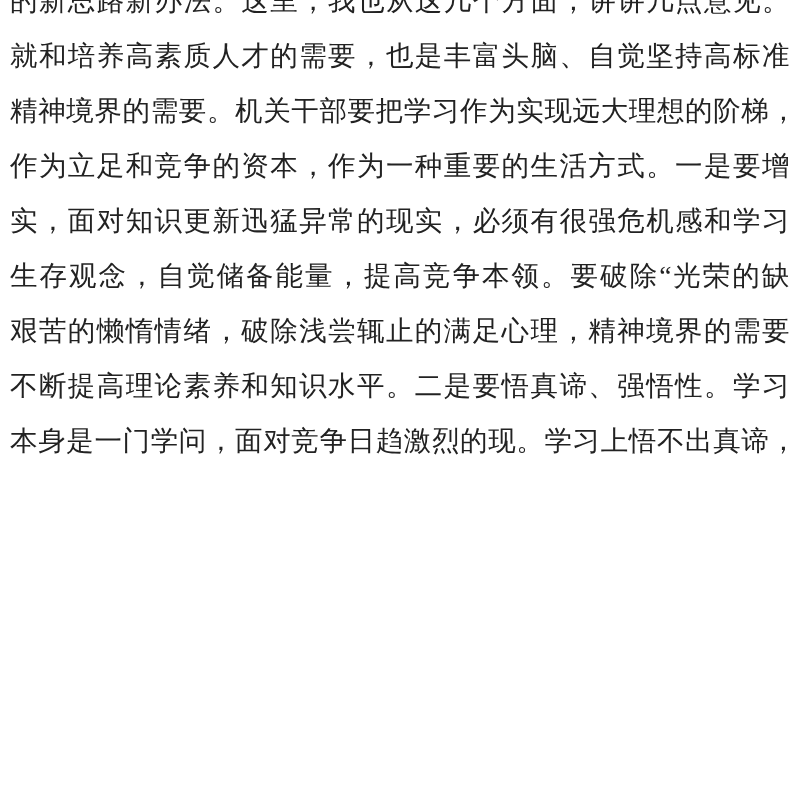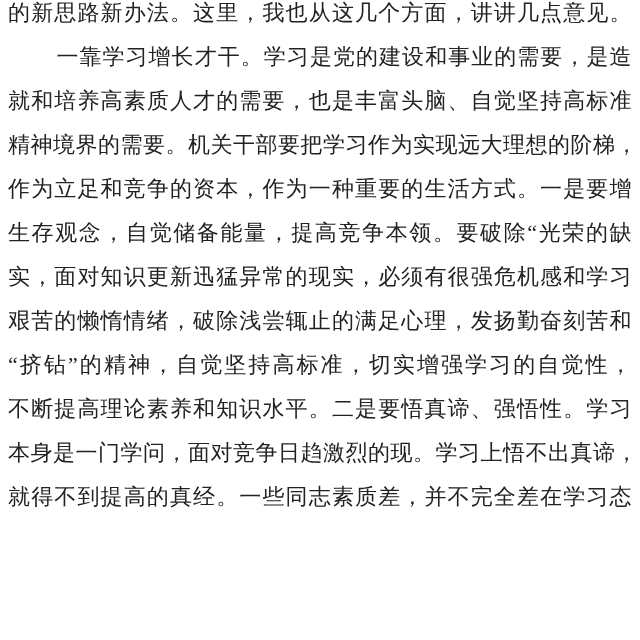--- a/index.html
+++ b/index.html
@@ -6,21 +6,21 @@
     html, body {
       width: 640px;
       height: 640px;
       overflow: hidden;
       background: #ffffff;
       font-family: "Liberation Serif", "DejaVu Serif", serif;
     }
     .page {
       width: 640px;
       height: 640px;
-      padding: 12px 8px;
+      padding: 0 8px;
       overflow: hidden;
       background: #ffffff;
     }
     .textblock {
       margin-top: -21px; 
     }
     .line {
       height: 44px;
       line-height: 44px;
       font-size: 22px;
@@ -34,25 +34,22 @@
     .line.indent {
       text-indent: 2.2em;
     }
   </style>
 </head>
 <body>
 
 <div class="page">
   <div class="textblock">
     <div class="line">的新思路新办法。这里，我也从这几个方面，讲讲几点意见。</div>
-    <div class="line indent">一靠学习增长才干。学习是党的建设和事业的需要，是造</div>
     <div class="line">就和培养高素质人才的需要，也是丰富头脑、自觉坚持高标准</div>
     <div class="line">精神境界的需要。机关干部要把学习作为实现远大理想的阶梯，</div>
     <div class="line">作为立足和竞争的资本，作为一种重要的生活方式。一是要增</div>
+    <div class="line">实，面对知识更新迅猛异常的现实，必须有很强危机感和学习</div>
     <div class="line">生存观念，自觉储备能量，提高竞争本领。要破除“光荣的缺</div>
-    <div class="line">实，面对知识更新迅猛异常的现实，必须有很强危机感和学习</div>
-    <div class="line">艰苦的懒惰情绪，破除浅尝辄止的满足心理，发扬勤奋刻苦和</div>
-    <div class="line">“挤钻”的精神，自觉坚持高标准，切实增强学习的自觉性，</div>
+    <div class="line">艰苦的懒惰情绪，破除浅尝辄止的满足心理，精神境界的需要</div>
     <div class="line">不断提高理论素养和知识水平。二是要悟真谛、强悟性。学习</div>
     <div class="line">本身是一门学问，面对竞争日趋激烈的现。学习上悟不出真谛，</div>
-    <div class="line">就得不到提高的真经。一些同志素质差，并不完全差在学习态</div>
   </div>
 </div>
 
 </body></html>

